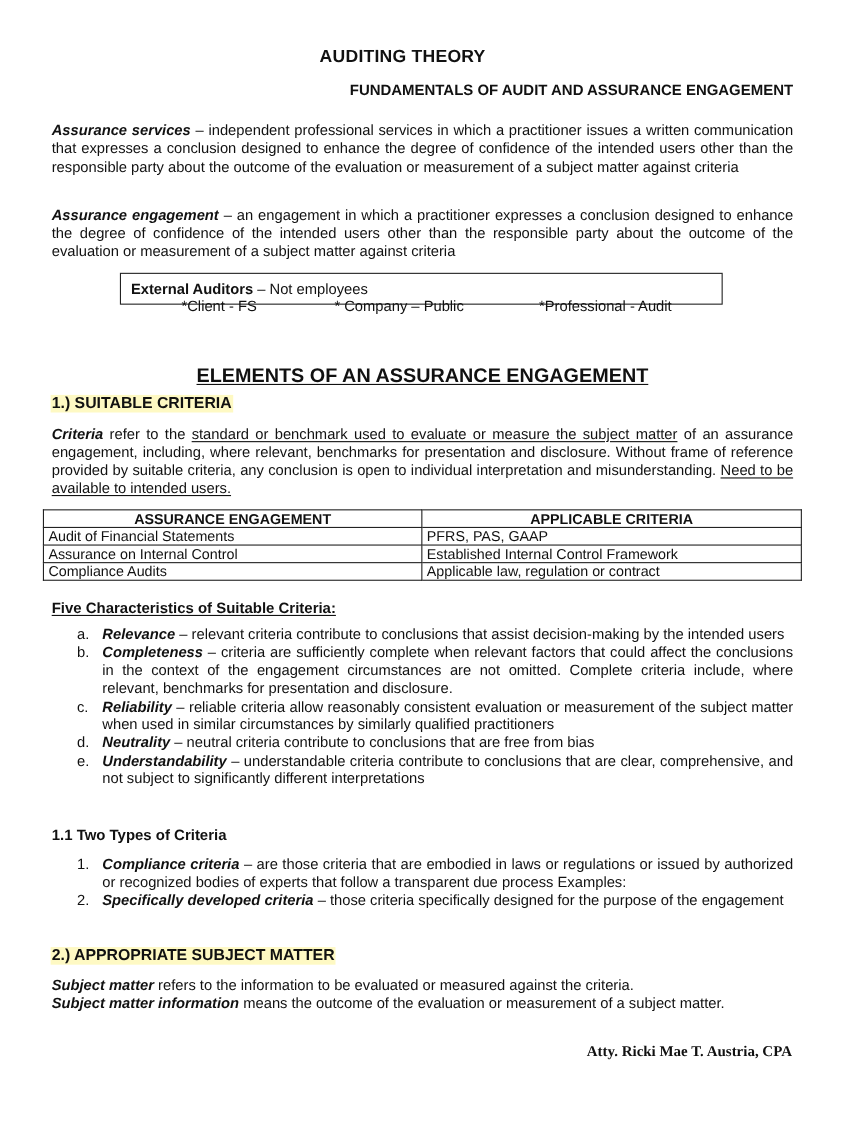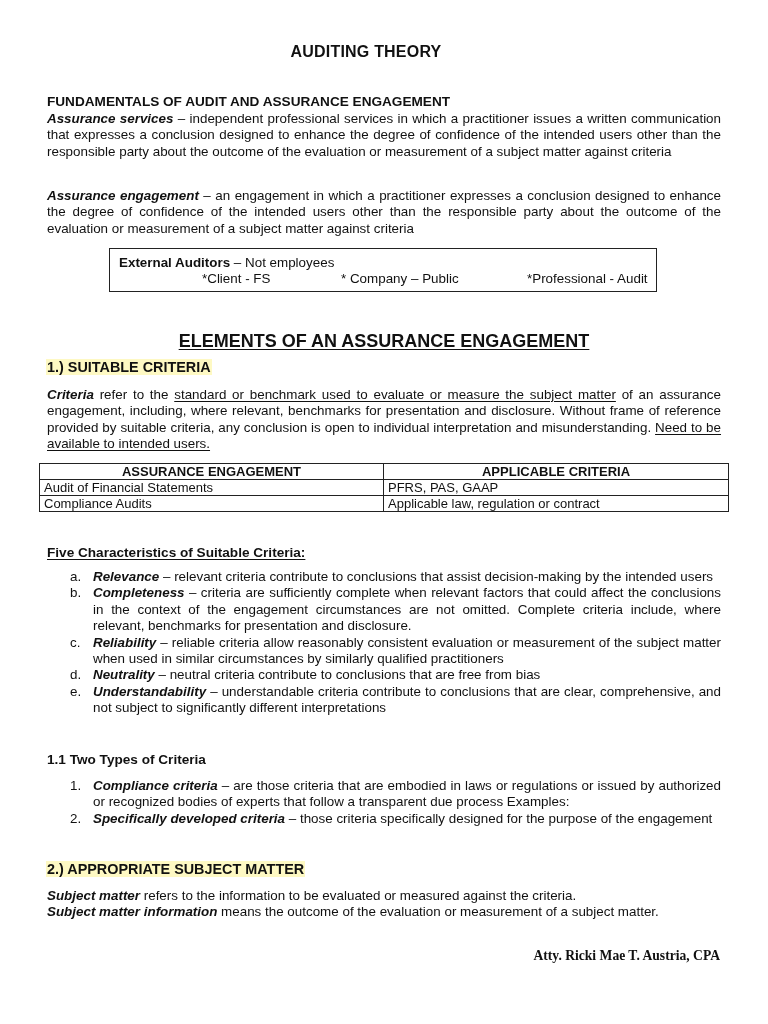--- a/index.html
+++ b/index.html
@@ -11,25 +11,25 @@
   .abs { position: absolute; }
   .justify { text-align: justify; text-align-last: left; }
   .title {
     left: 0; width: 732px; top: 44px; text-align: center;
     font-weight: bold; font-size: 16px; letter-spacing: 0.2px;
   }
   .h-bold { font-weight: bold; font-size: 13.6px; }
   .term { font-weight: bold; font-style: italic; }
   .para { left: 47px; width: 674px; }
   .box {
-    left: 109px; top: 248px; width: 548px; height: 44px;
+    left: 109px; top: 248px; width: 548px; height: 29px;
     border: 1px solid #222; box-sizing: border-box;
   }
   .box-line1 { left: 9px; top: 6px; }
-  .box-line2 { top: 22px; margin-left: 37px; }
+  .box-line2 { top: 22px; }
   .center-h {
     left: 0; width: 768px; top: 333px; text-align: center;
     font-weight: bold; font-size: 18px;
   }
   .center-h span { text-decoration: underline; text-underline-offset: 2px; }
   .hl {
     background: #fef9c3; font-weight: bold; font-size: 14.4px; padding: 0 1px;
   }
   u { text-underline-offset: 2px; }
   table.crit {
@@ -47,21 +47,21 @@
   .signature {
     right: 48px; top: 948px; font-family: "Liberation Serif", serif;
     font-weight: bold; font-size: 13.6px;
   }
 </style>
 </head>
 <body>
 
 <div class="abs title">AUDITING THEORY</div>
 
-<div class="abs para h-bold" style="top:94px;">FUNDAMENTALS OF AUDIT AND ASSURANCE ENGAGEMENT</div>
+<div class="abs para h-bold" style="top:74px;text-align:right;">FUNDAMENTALS OF AUDIT AND ASSURANCE ENGAGEMENT</div>
 
 <div class="abs para justify" style="top:111px;">
   <span class="term">Assurance services</span><span> – independent professional services in which a practitioner issues a written communication that expresses a conclusion designed to enhance the degree of confidence of the intended users other than the responsible party about the outcome of the evaluation or measurement of a subject matter against criteria</span>
 </div>
 
 <div class="abs para justify" style="top:188px;">
   <span class="term">Assurance engagement</span><span> – an engagement in which a practitioner expresses a conclusion designed to enhance the degree of confidence of the intended users other than the responsible party about the outcome of the evaluation or measurement of a subject matter against criteria</span>
 </div>
 
 <div class="abs box">
@@ -87,20 +87,24 @@
   <tbody>
       <tr>
     <th>ASSURANCE ENGAGEMENT</th>
     <th>APPLICABLE CRITERIA</th>
   </tr>
   <tr>
     <td>Audit of Financial Statements</td>
     <td>PFRS, PAS, GAAP</td>
   </tr>
   <tr>
+    <td>Assurance on Internal Control</td>
+    <td>Established Internal Control Framework</td>
+  </tr>
+  <tr>
     <td>Compliance Audits</td>
     <td>Applicable law, regulation or contract</td>
   </tr>
 </tbody>
   </table>
 
 <div class="abs para h-bold" style="top:545px;"><u>Five Characteristics of Suitable Criteria:</u></div>
 
 <ol class="abs para" style="top:569px;">
   <li class="li justify"><span class="marker">a.</span><span class="term">Relevance</span><span> – relevant criteria contribute to conclusions that assist decision-making by the intended users</span></li>

